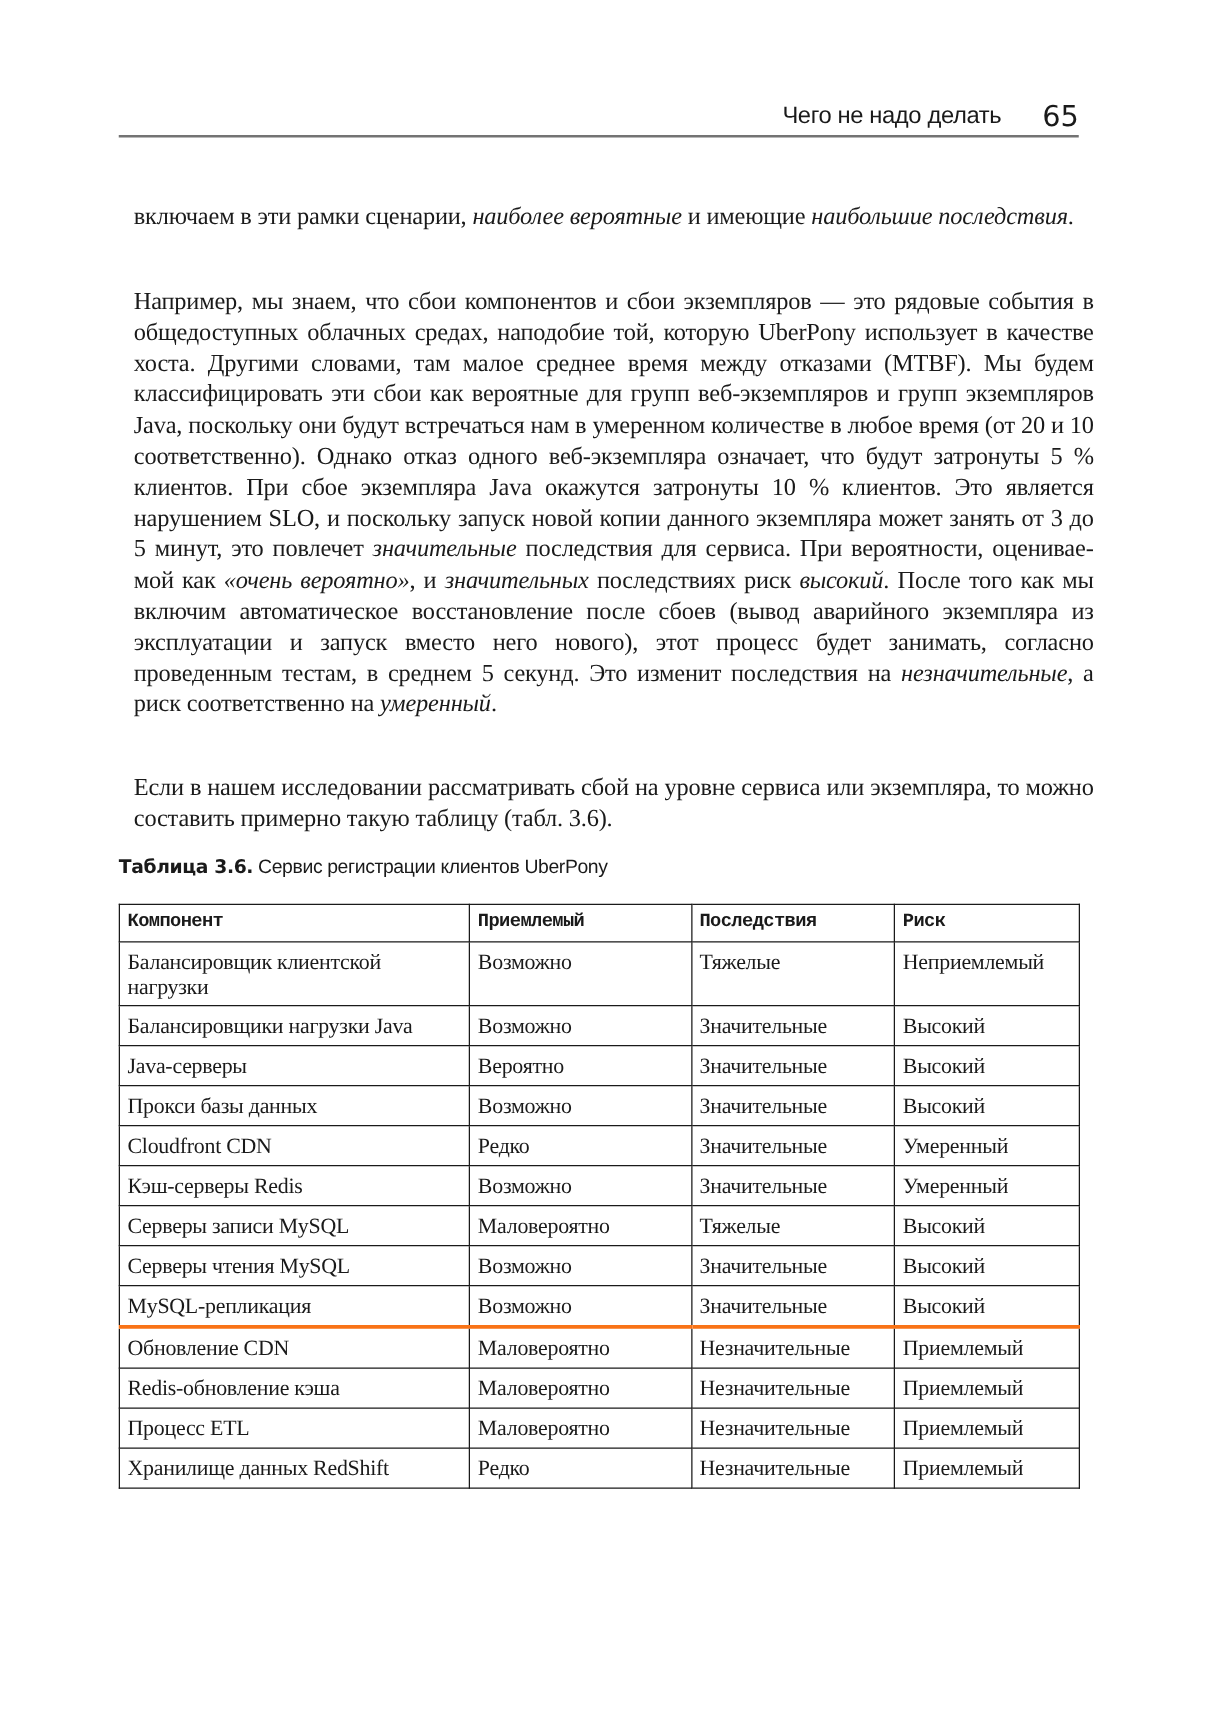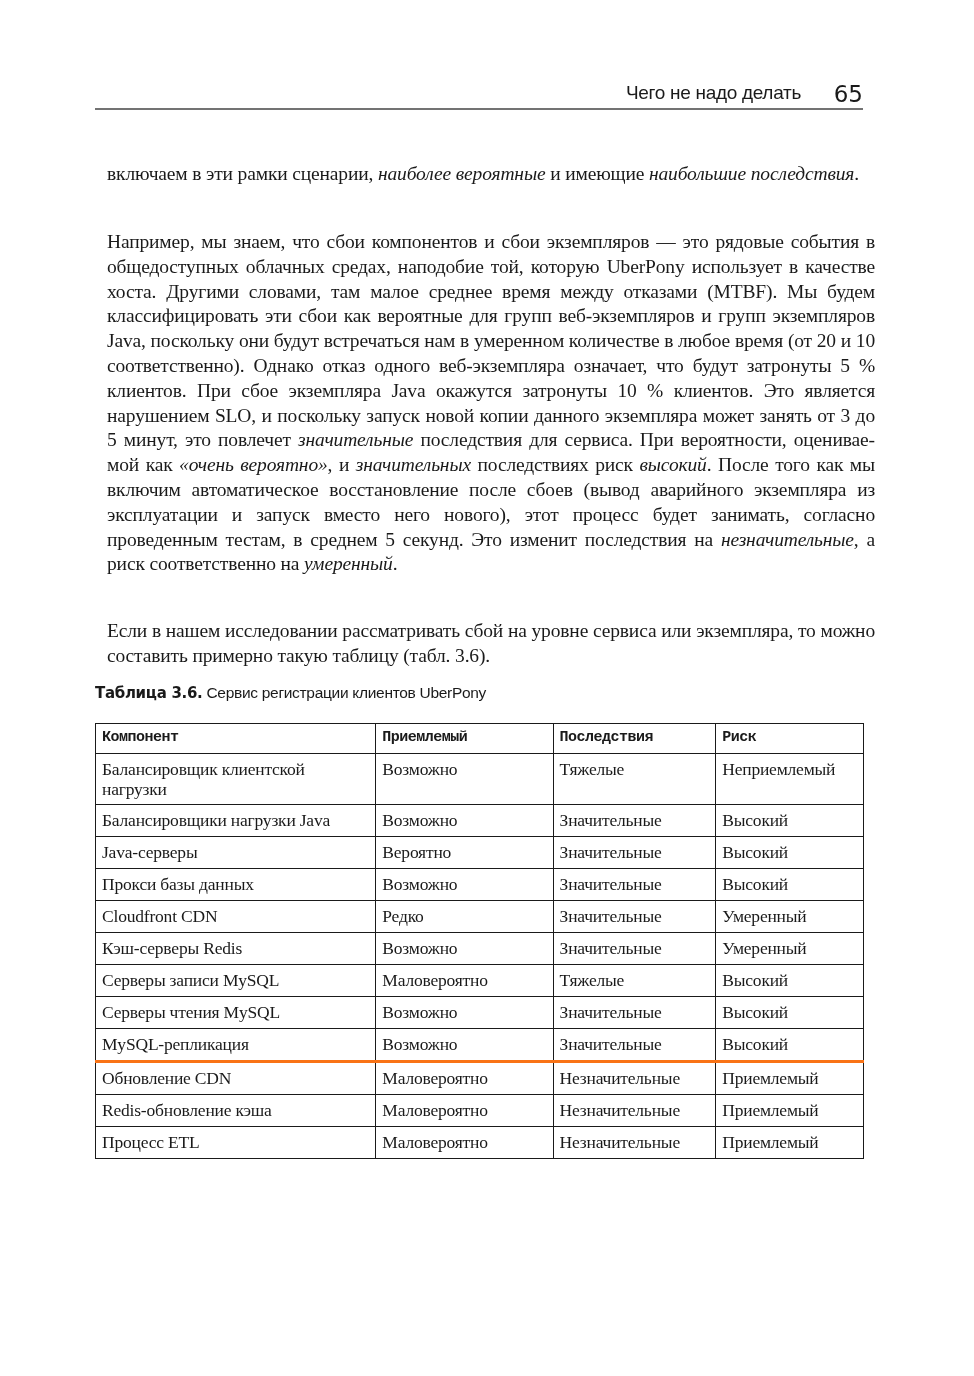--- a/index.html
+++ b/index.html
@@ -138,14 +138,20 @@
         <td class="col2">Маловероятно</td>
         <td class="col3">Незначительные</td>
         <td class="col4">Приемлемый</td>
       </tr>
       <tr>
         <td class="col1">Процесс ETL</td>
         <td class="col2">Маловероятно</td>
         <td class="col3">Незначительные</td>
         <td class="col4">Приемлемый</td>
       </tr>
+      <tr>
+        <td class="col1">Хранилище данных RedShift</td>
+        <td class="col2">Редко</td>
+        <td class="col3">Незначительные</td>
+        <td class="col4">Приемлемый</td>
+      </tr>
     </tbody>
 </table>
 
 </body></html>

